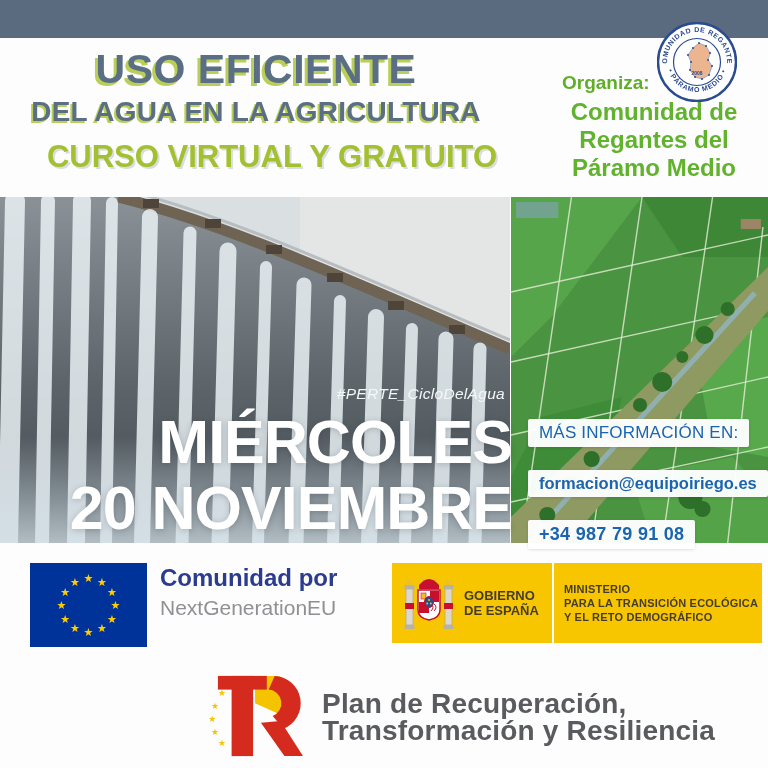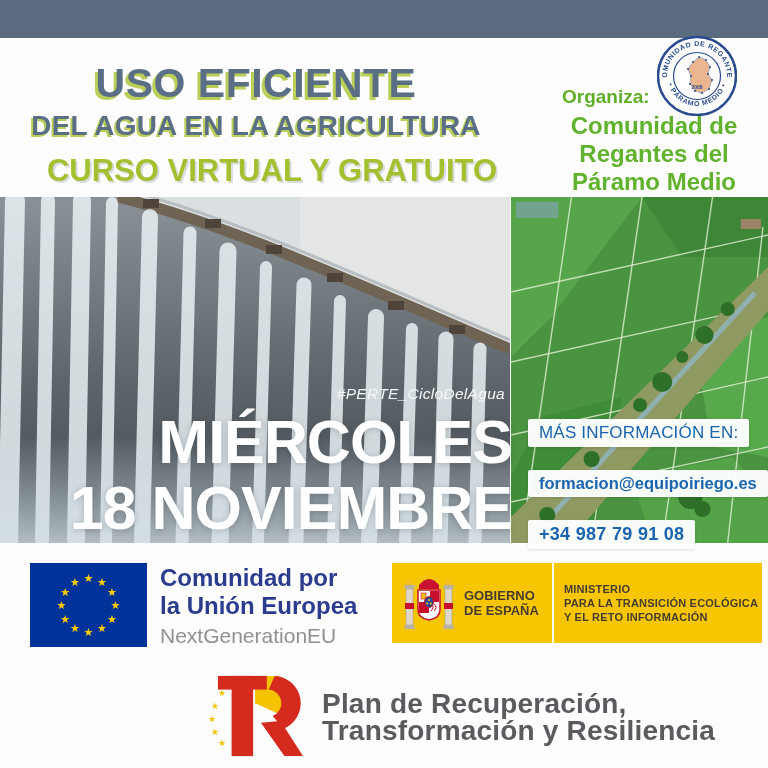--- a/index.html
+++ b/index.html
@@ -2,21 +2,21 @@
 <html style="--top-bar: #5a6b80; --title-blue: #5a6f85; --accent-green: #b9cf58; --subtitle-green: #a2c02f; --organizer-green: #5fae27; --organizer-green2: #61b22c; --seal-blue: #2a4b8f; --info-blue: #1a64b0; --eu-blue: #003399; --eu-star-yellow: #ffcc00; --eu-text-blue: #2b3c8f; --nextgen-gray: #8e9093; --ministry-yellow: #f7c600; --ministry-text: #453c2f; --plan-red: #d52b1e; --plan-yellow: #f6c300; --plan-text-gray: #595b5e;"><head>
 <meta charset="utf-8">
 <style>
   html,body{margin:0;padding:0;background:#e8e8e8;}
   .poster{
     position:relative;width:768px;height:768px;background:#fdfdfd;overflow:hidden;
     font-family:"Liberation Sans",sans-serif;margin:0 auto;
   }
   .top-bar{position:absolute;top:0;left:0;width:768px;height:38px;background:var(--top-bar,#5a6b80);}
   
-  .header{position:absolute;top:44px;left:0;width:692px;height:159px;}
+  .header{position:absolute;top:30px;left:0;width:692px;height:159px;}
   .header-left{position:absolute;left:0;top:0;width:512px;text-align:center;}
   .title1{margin-top:16px;font-size:41px;font-weight:bold;letter-spacing:.5px;
     color:var(--title-blue,#5a6f85);text-shadow:-3px 3px 0 var(--accent-green,#b9cf58);}
   .title2{margin-top:3px;font-size:28px;font-weight:bold;letter-spacing:.2px;
     color:var(--title-blue,#5a6f85);text-shadow:-2px 2px 0 var(--accent-green,#b9cf58);text-align:center;}
   .subtitle{margin-top:11px;font-size:31px;font-weight:bold;
     color:var(--subtitle-green,#a2c02f);text-shadow:2px 2px 0 rgba(90,107,128,.22);padding-left:32px;}
   .header-right{position:absolute;left:540px;top:0;width:228px;height:159px;}
   .organiza{position:absolute;left:22px;top:42px;font-size:19px;font-weight:bold;color:var(--organizer-green,#5fae27);}
   .org-name{position:absolute;left:0;top:68px;width:228px;text-align:center;
@@ -189,21 +189,21 @@
             <circle cx="190" cy="312" r="8"></circle>
         </g>
         <rect x="5" y="5" width="42" height="16" fill="#7fa3ad" opacity="0.7"></rect>
         <rect x="228" y="22" width="20" height="10" fill="#9c8566"></rect>
       </svg>
     </div>
 
     <div class="hashtag">#PERTE_CicloDelAgua</div>
     <div class="date">
       <div>MIÉRCOLES</div>
-      <div>18 NOVIEMBRE</div>
+      <div>20 NOVIEMBRE</div>
     </div>
     <div class="info">
       <div class="pill pill-label">MÁS INFORMACIÓN EN:</div>
       <div class="pill pill-email">formacion@equipoiriego.es</div>
       <div class="pill pill-phone">+34 987 79 91 08</div>
     </div>
   </div>
 
   <svg class="eu-flag" viewBox="0 0 117 84">
     <rect x="0" y="0" width="117" height="84" style="fill:var(--eu-blue,#003399)"></rect>
@@ -217,21 +217,20 @@
         <text x="58.5" y="73.0" text-anchor="middle" font-size="11" fill="#ffcc00">★</text>
         <text x="45.0" y="69.3" text-anchor="middle" font-size="11" fill="#ffcc00">★</text>
         <text x="35.1" y="59.5" text-anchor="middle" font-size="11" fill="#ffcc00">★</text>
         <text x="31.5" y="46.0" text-anchor="middle" font-size="11" fill="#ffcc00">★</text>
         <text x="35.1" y="32.5" text-anchor="middle" font-size="11" fill="#ffcc00">★</text>
         <text x="45.0" y="22.6" text-anchor="middle" font-size="11" fill="#ffcc00">★</text>
       </g>
   </svg>
   <div class="eu-text">
     <div class="l1">Comunidad por</div>
-    <div class="l2">la Unión Europea</div>
     <div class="l3">NextGenerationEU</div>
   </div>
 
   <div class="ministry">
     <svg class="arms" viewBox="0 0 50 64">
 
       <rect x="2" y="18" width="7" height="36" fill="#ddd8cb" stroke="#a89f8d" stroke-width="0.6"></rect>
       <rect x="0.5" y="14" width="10" height="4" fill="#b8b2a4"></rect>
       <rect x="2.5" y="9" width="6" height="5" fill="#f0c020"></rect>
       <rect x="0.5" y="54" width="10" height="4" fill="#b8b2a4"></rect>
@@ -258,21 +257,21 @@
         <circle cx="26.8" cy="32.5" r="1" fill="#f0c020"></circle>
     </svg>
     <div class="gob">
       <div>GOBIERNO</div>
       <div>DE ESPAÑA</div>
     </div>
     <div class="vdiv"></div>
     <div class="min">
       <div>MINISTERIO</div>
       <div>PARA LA TRANSICIÓN ECOLÓGICA</div>
-      <div>Y EL RETO INFORMACIÓN</div>
+      <div>Y EL RETO DEMOGRÁFICO</div>
     </div>
   </div>
 
   <svg class="tr-logo" viewBox="0 0 110 90">
     <g fill="var(--plan-yellow,#f6c300)" font-size="9">
       <text x="14" y="25">★</text>
         <text x="7" y="38">★</text>
         <text x="4" y="51">★</text>
       <text x="7" y="64">★</text>
         <text x="14" y="76">★</text>

